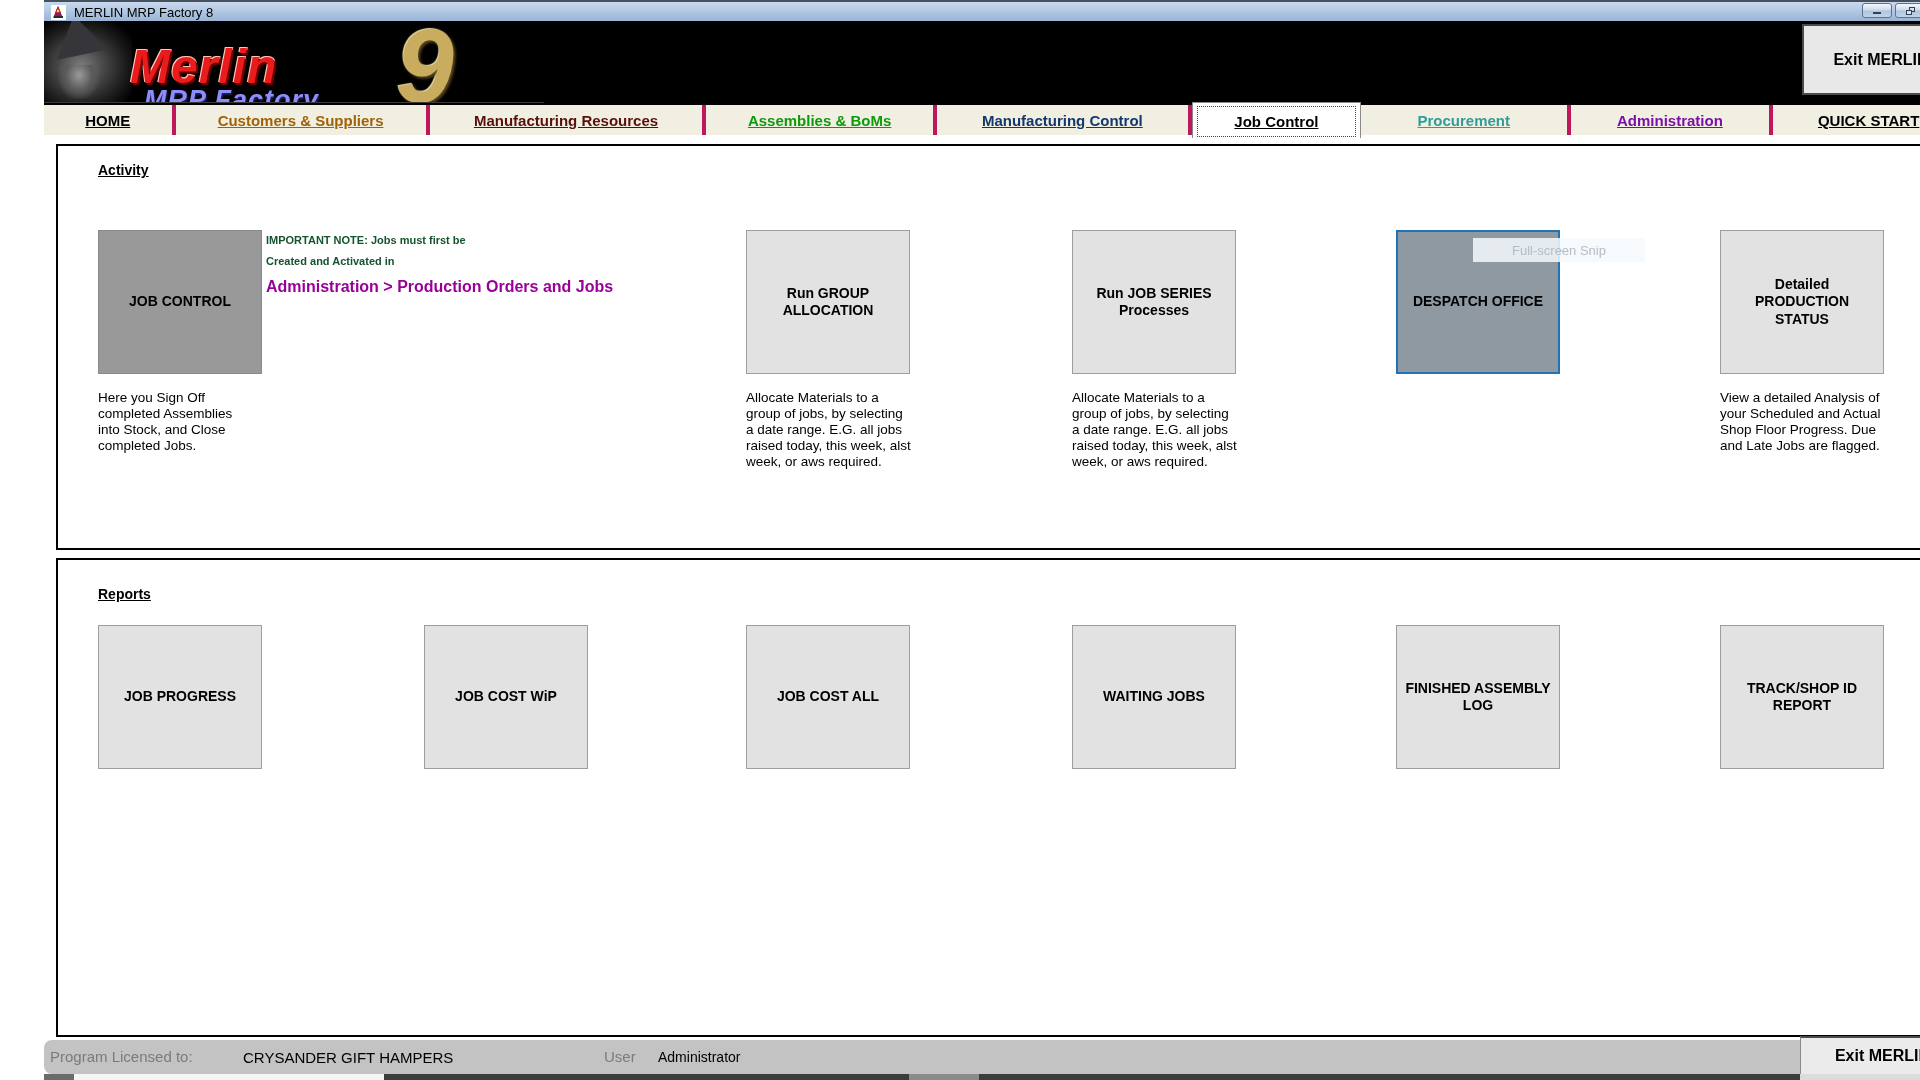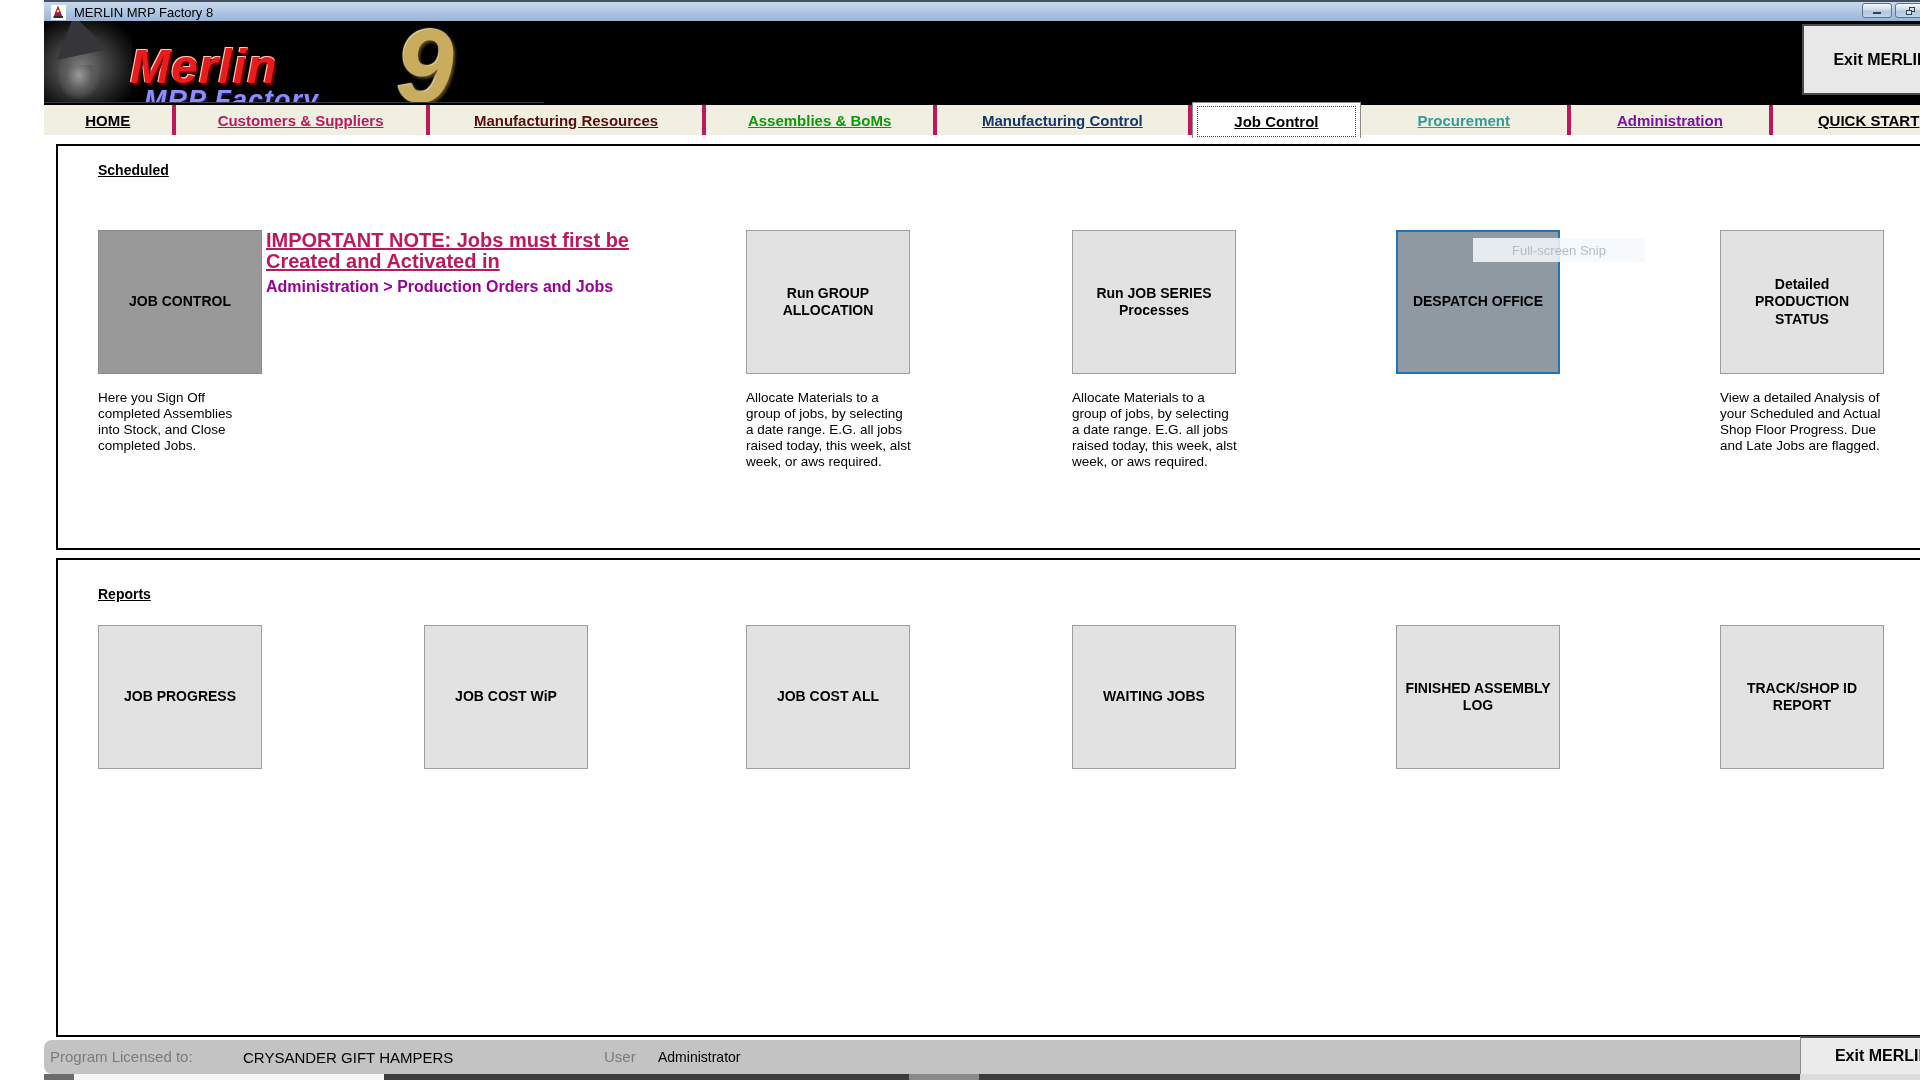--- a/index.html
+++ b/index.html
@@ -77,21 +77,21 @@
     font-size:14px; font-weight:bold; color:#000; padding:0 13px; cursor:pointer;
     line-height:1.25;
   }
   .tile.dark { background:#999999; border-color:#8a8a8a; }
   .tile.selected { background:#8f99a2; border:2px solid #2173b8; }
   .tile.pad-lg { padding:8px 20px; }
 
   .tile-desc { position:absolute; width:168px; font-size:13.5px; line-height:16px; color:#000; }
 
   .note { position:absolute; left:208px; top:84px; width:520px; }
-  .note-black { font-size:20px; font-weight:bold; color:#be185d; line-height:21px;text-decoration:underline; }
+  .note-black { font-size:11px; font-weight:bold; color:#14532d; line-height:21px; }
   .note-link { margin-top:6px; font-size:16px; font-weight:bold; color:#990099; }
 
   
   .ax1 { left:40px; }  .ax2 { left:688px; } .ax3 { left:1014px; }
   .ax4 { left:1338px; } .ax5 { left:1662px; }
   .a-tile { top:84px; }
   .a-desc { top:244px; }
 
   
   .rx1 { left:40px; } .rx2 { left:366px; } .rx3 { left:688px; }
@@ -162,21 +162,21 @@
       <div class="logo-nine">9</div>
     </div>
     <div class="exit-top">Exit MERLIN</div>
   </div>
 
   <div class="tabbar">
     <div class="tab" style="width:133px">
       <span class="tab-label" style="color: rgb(0, 0, 0);">HOME</span>
     </div>
     <div class="tab" style="width:257px">
-      <span class="tab-label" style="color: #be185d;">Customers &amp; Suppliers</span>
+      <span class="tab-label" style="color: #a16207;">Customers &amp; Suppliers</span>
     </div>
     <div class="tab" style="width:280px">
       <span class="tab-label" style="color: rgb(90, 15, 15);">Manufacturing Resources</span>
     </div>
     <div class="tab" style="width:233px">
       <span class="tab-label" style="color: rgb(12, 154, 12);">Assemblies &amp; BoMs</span>
     </div>
     <div class="tab" style="width:258px">
       <span class="tab-label" style="color: rgb(20, 55, 110);">Manufacturing Control</span>
     </div>
@@ -190,21 +190,21 @@
     </div>
     <div class="tab" style="width:205px">
       <span class="tab-label" style="color: rgb(124, 15, 168);">Administration</span>
     </div>
     <div class="tab" style="width:193px">
       <span class="tab-label" style="color: rgb(0, 0, 0);">QUICK START</span>
     </div>
   </div>
 
   <div class="groupbox box-activity">
-    <div class="gb-heading">Scheduled</div>
+    <div class="gb-heading">Activity</div>
 
     <div class="tile dark a-tile ax1">JOB CONTROL</div>
     <div class="note">
       <div class="note-black">
         <span>IMPORTANT NOTE: Jobs must first be</span><br>
         <span>Created and Activated in</span>
       </div>
       <div class="note-link" style="color: rgb(153, 0, 153);">Administration &gt; Production Orders and Jobs</div>
     </div>
 

